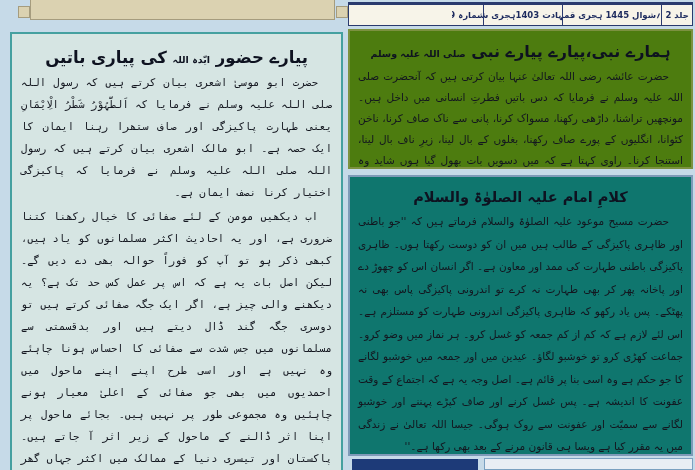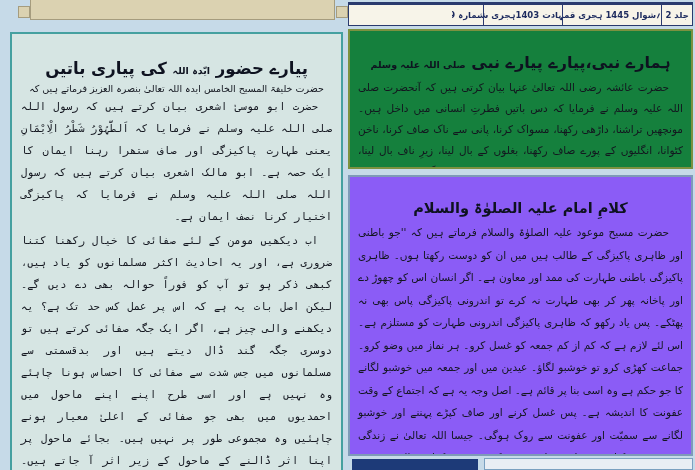--- a/index.html
+++ b/index.html
@@ -35,36 +35,36 @@
     display:flex;align-items:center;justify-content:center;
     text-align:right;padding:0 12px;box-sizing:border-box;
     border-left:1px solid #2a3a6e;white-space:nowrap;overflow:hidden;
   }
   .header-cell:last-child{border-left:none;}
   .hc-0{width:9%;}.hc-1{width:30%;}.hc-2{width:29%;}.hc-3{width:23%;}.hc-4{width:9%;}
   
   .box{position:absolute;box-sizing:border-box;direction:rtl;}
   .box-green{
     left:348px;top:29px;width:345px;height:140px;
-    background:#15803d;border:2px solid #7c9140;padding:1px 8px;
+    background:#4d7c0f;border:2px solid #7c9140;padding:1px 8px;
     overflow:hidden;
   }
   .box-blue{
     left:348px;top:175px;width:345px;height:281px;
-    background:#8b5cf6;border:2px solid #7e9ab8;padding:1px 8px;
+    background:#0f766e;border:2px solid #7e9ab8;padding:1px 8px;
     overflow:hidden;
   }
   .box-teal{
     left:10px;top:32px;width:333px;height:450px;
     background:#d6e5e3;border:2px solid #45a0a0;padding:3px 9px;
     overflow:hidden;
   }
   .article-title{
     text-align:center;font-weight:bold;color:#0e1220;
-    font-size:16px;margin:20px 0 3px 0;line-height:1.4;
+    font-size:16px;margin:9px 0 3px 0;line-height:1.4;
   }
   .title-small{font-size:9.5px;font-weight:bold;}
   .article-subtitle{
     text-align:center;font-weight:bold;font-size:12px;margin:2px 0 3px 0;
   }
   .intro-line{
     text-align:center;font-size:9.5px;margin:1px 0 2px 0;
   }
   .body-text{
     font-size:10.5px;text-align:justify;line-height:21px;margin:2px 0 0 0;
@@ -112,21 +112,20 @@
     <p class="body-text">حضرت مسیح موعود علیہ الصلوٰۃ والسلام فرماتے ہیں کہ ''جو باطنی اور ظاہری پاکیزگی کے طالب ہیں میں ان کو دوست رکھتا ہوں۔ ظاہری پاکیزگی باطنی طہارت کی ممد اور معاون ہے۔ اگر انسان اس کو چھوڑ دے اور پاخانہ پھر کر بھی طہارت نہ کرے تو اندرونی پاکیزگی پاس بھی نہ پھٹکے۔ پس یاد رکھو کہ ظاہری پاکیزگی اندرونی طہارت کو مستلزم ہے۔ اس لئے لازم ہے کہ کم از کم جمعہ کو غسل کرو۔ ہر نماز میں وضو کرو۔ جماعت کھڑی کرو تو خوشبو لگاؤ۔ عیدین میں اور جمعہ میں خوشبو لگانے کا جو حکم ہے وہ اسی بنا پر قائم ہے۔ اصل وجہ یہ ہے کہ اجتماع کے وقت عفونت کا اندیشہ ہے۔ پس غسل کرنے اور صاف کپڑے پہننے اور خوشبو لگانے سے سمیّت اور عفونت سے روک ہوگی۔ جیسا اللہ تعالیٰ نے زندگی میں یہ مقرر کیا ہے ویسا ہی قانون مرنے کے بعد بھی رکھا ہے۔''</p>
 
   </div>
 
   <div class="box box-teal">
     <div class="article-title" style="font-size:16.5px;">
       <span>پیارے حضور</span>
       <span class="title-small">ایّدہ اللہ</span>
       <span>کی پیاری باتیں</span>
     </div>
-    <div class="intro-line">حضرت خلیفۃ المسیح الخامس ایدہ اللہ تعالیٰ بنصرہ العزیز فرماتے ہیں کہ</div>
     <p class="body-text">حضرت ابو موسیٰ اشعری بیان کرتے ہیں کہ رسول اللہ صلی اللہ علیہ وسلم نے فرمایا کہ اَلطَّہُوْرُ شَطْرُ الْاِیْمَانِ یعنی طہارت پاکیزگی اور صاف ستھرا رہنا ایمان کا ایک حصہ ہے۔ ابو مالک اشعری بیان کرتے ہیں کہ رسول اللہ صلی اللہ علیہ وسلم نے فرمایا کہ پاکیزگی اختیار کرنا نصف ایمان ہے۔</p>
     <p class="body-text">اب دیکھیں مومن کے لئے صفائی کا خیال رکھنا کتنا ضروری ہے، اور یہ احادیث اکثر مسلمانوں کو یاد ہیں، کبھی ذکر ہو تو آپ کو فوراً حوالہ بھی دے دیں گے۔ لیکن اصل بات یہ ہے کہ اس پر عمل کس حد تک ہے؟ یہ دیکھنے والی چیز ہے، اگر ایک جگہ صفائی کرتے ہیں تو دوسری جگہ گند ڈال دیتے ہیں اور بدقسمتی سے مسلمانوں میں جس شدت سے صفائی کا احساس ہونا چاہئے وہ نہیں ہے اور اسی طرح اپنے اپنے ماحول میں احمدیوں میں بھی جو صفائی کے اعلیٰ معیار ہونے چاہئیں وہ مجموعی طور پر نہیں ہیں۔ بجائے ماحول پر اپنا اثر ڈالنے کے ماحول کے زیر اثر آ جاتے ہیں۔ پاکستان اور تیسری دنیا کے ممالک میں اکثر جہاں گھر کا کوڑا کرکٹ اٹھانے کا کوئی باقاعدہ انتظام نہیں ہے، گھر سے باہر گند پھینک دیتے ہیں حالانکہ ماحول کو صاف رکھنا بھی اتنا ہی ضروری ہے جتنا اپنے گھر کو صاف رکھنا۔ ورنہ تو پھر اس گند کو باہر پھینک کر ماحول کو گندا کر رہے ہوں گے اور ماحول میں بیماریاں پیدا کرنے کا باعث بن رہے ہوں گے۔ اس لئے احمدیوں کو خاص طور پر اس طرف توجہ دینی چاہئے۔ کوئی ایسا انتظام کرنا چاہئے کہ گھروں کے باہر گند نظر نہ آئے۔.... تیسری دنیا کی مثالیں دے</p>
   </div>
 
   <div class="cut-navy"></div>
   <div class="cut-light"></div>
 
 </div>
 
 </body></html>

